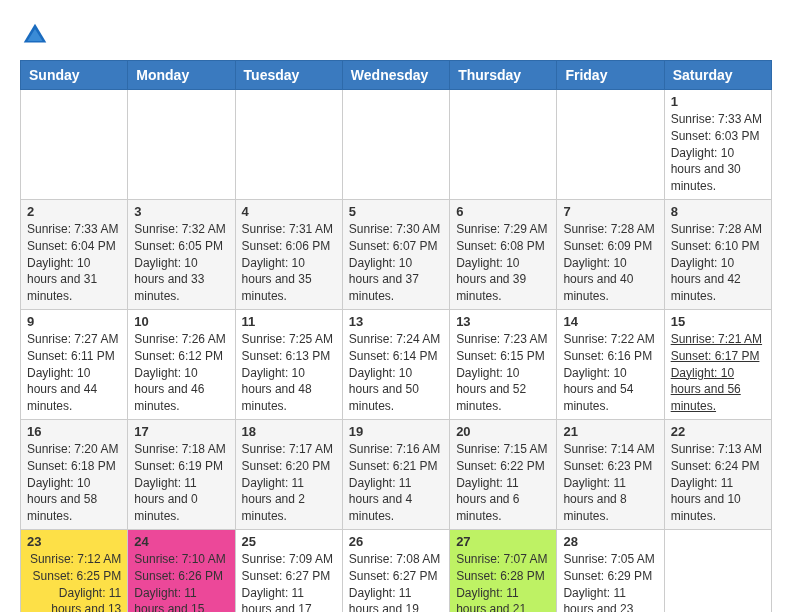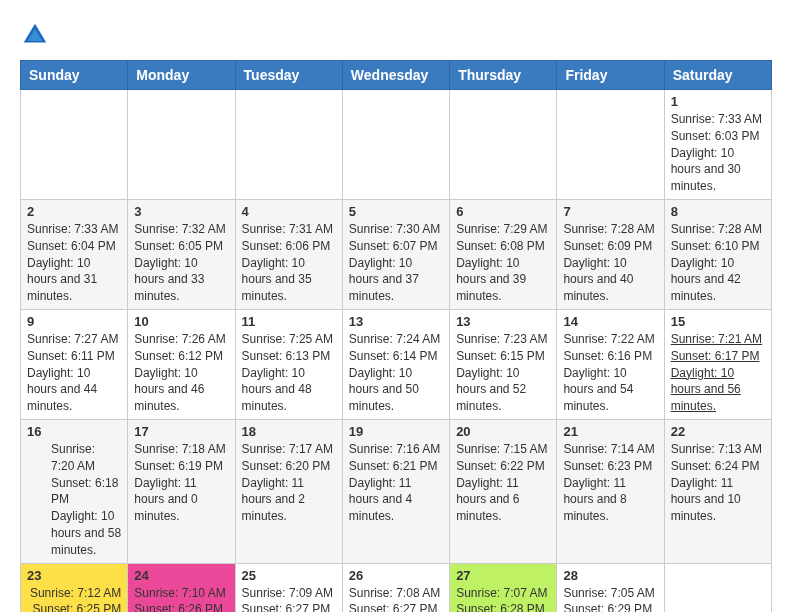--- a/index.html
+++ b/index.html
@@ -213,21 +213,21 @@
         <td style="background-color: rgb(255, 255, 255);">
           <span class="day-number">15</span>
           <div class="day-info" style="white-space: pre-line; text-decoration: underline;">Sunrise: 7:21 AM
 Sunset: 6:17 PM
 Daylight: 10 hours and 56 minutes.</div>
         </td>
       </tr>
       <tr>
         <td style="background-color: rgb(245, 245, 245);">
           <span class="day-number">16</span>
-          <div class="day-info" style="white-space: pre-line; margin-left: 24px;">Sunrise: 7:20 AM
+          <div class="day-info" style="white-space: pre-line;">Sunrise: 7:20 AM
 Sunset: 6:18 PM
 Daylight: 10 hours and 58 minutes.</div>
         </td>
         <td style="background-color: rgb(245, 245, 245);">
           <span class="day-number">17</span>
           <div class="day-info" style="white-space: pre-line;">Sunrise: 7:18 AM
 Sunset: 6:19 PM
 Daylight: 11 hours and 0 minutes.</div>
         </td>
         <td style="background-color: rgb(245, 245, 245);">

